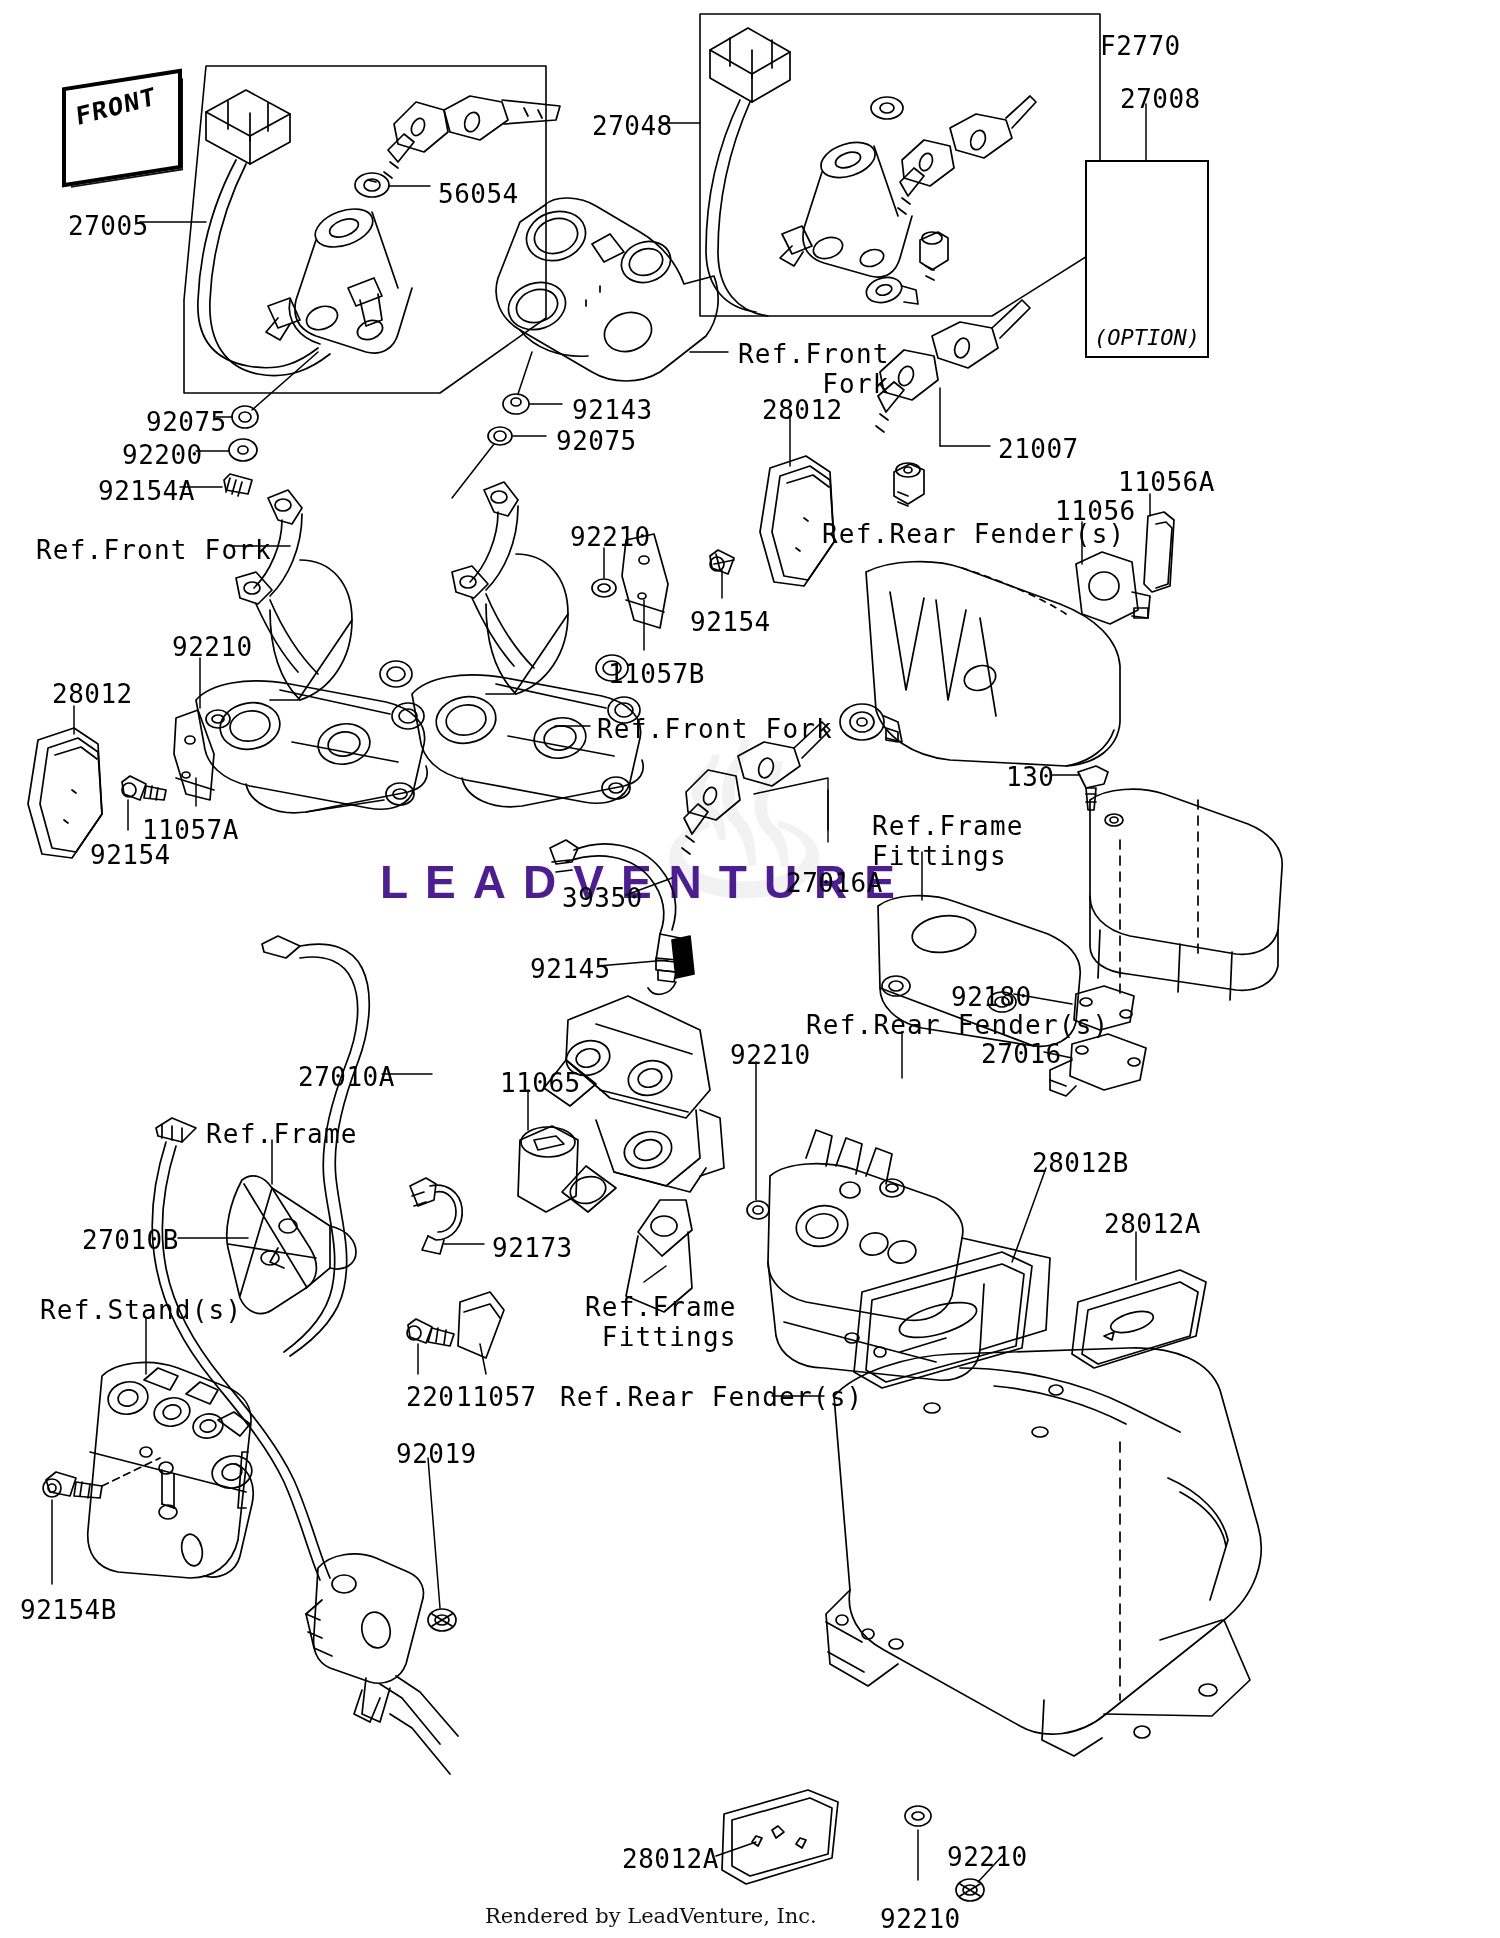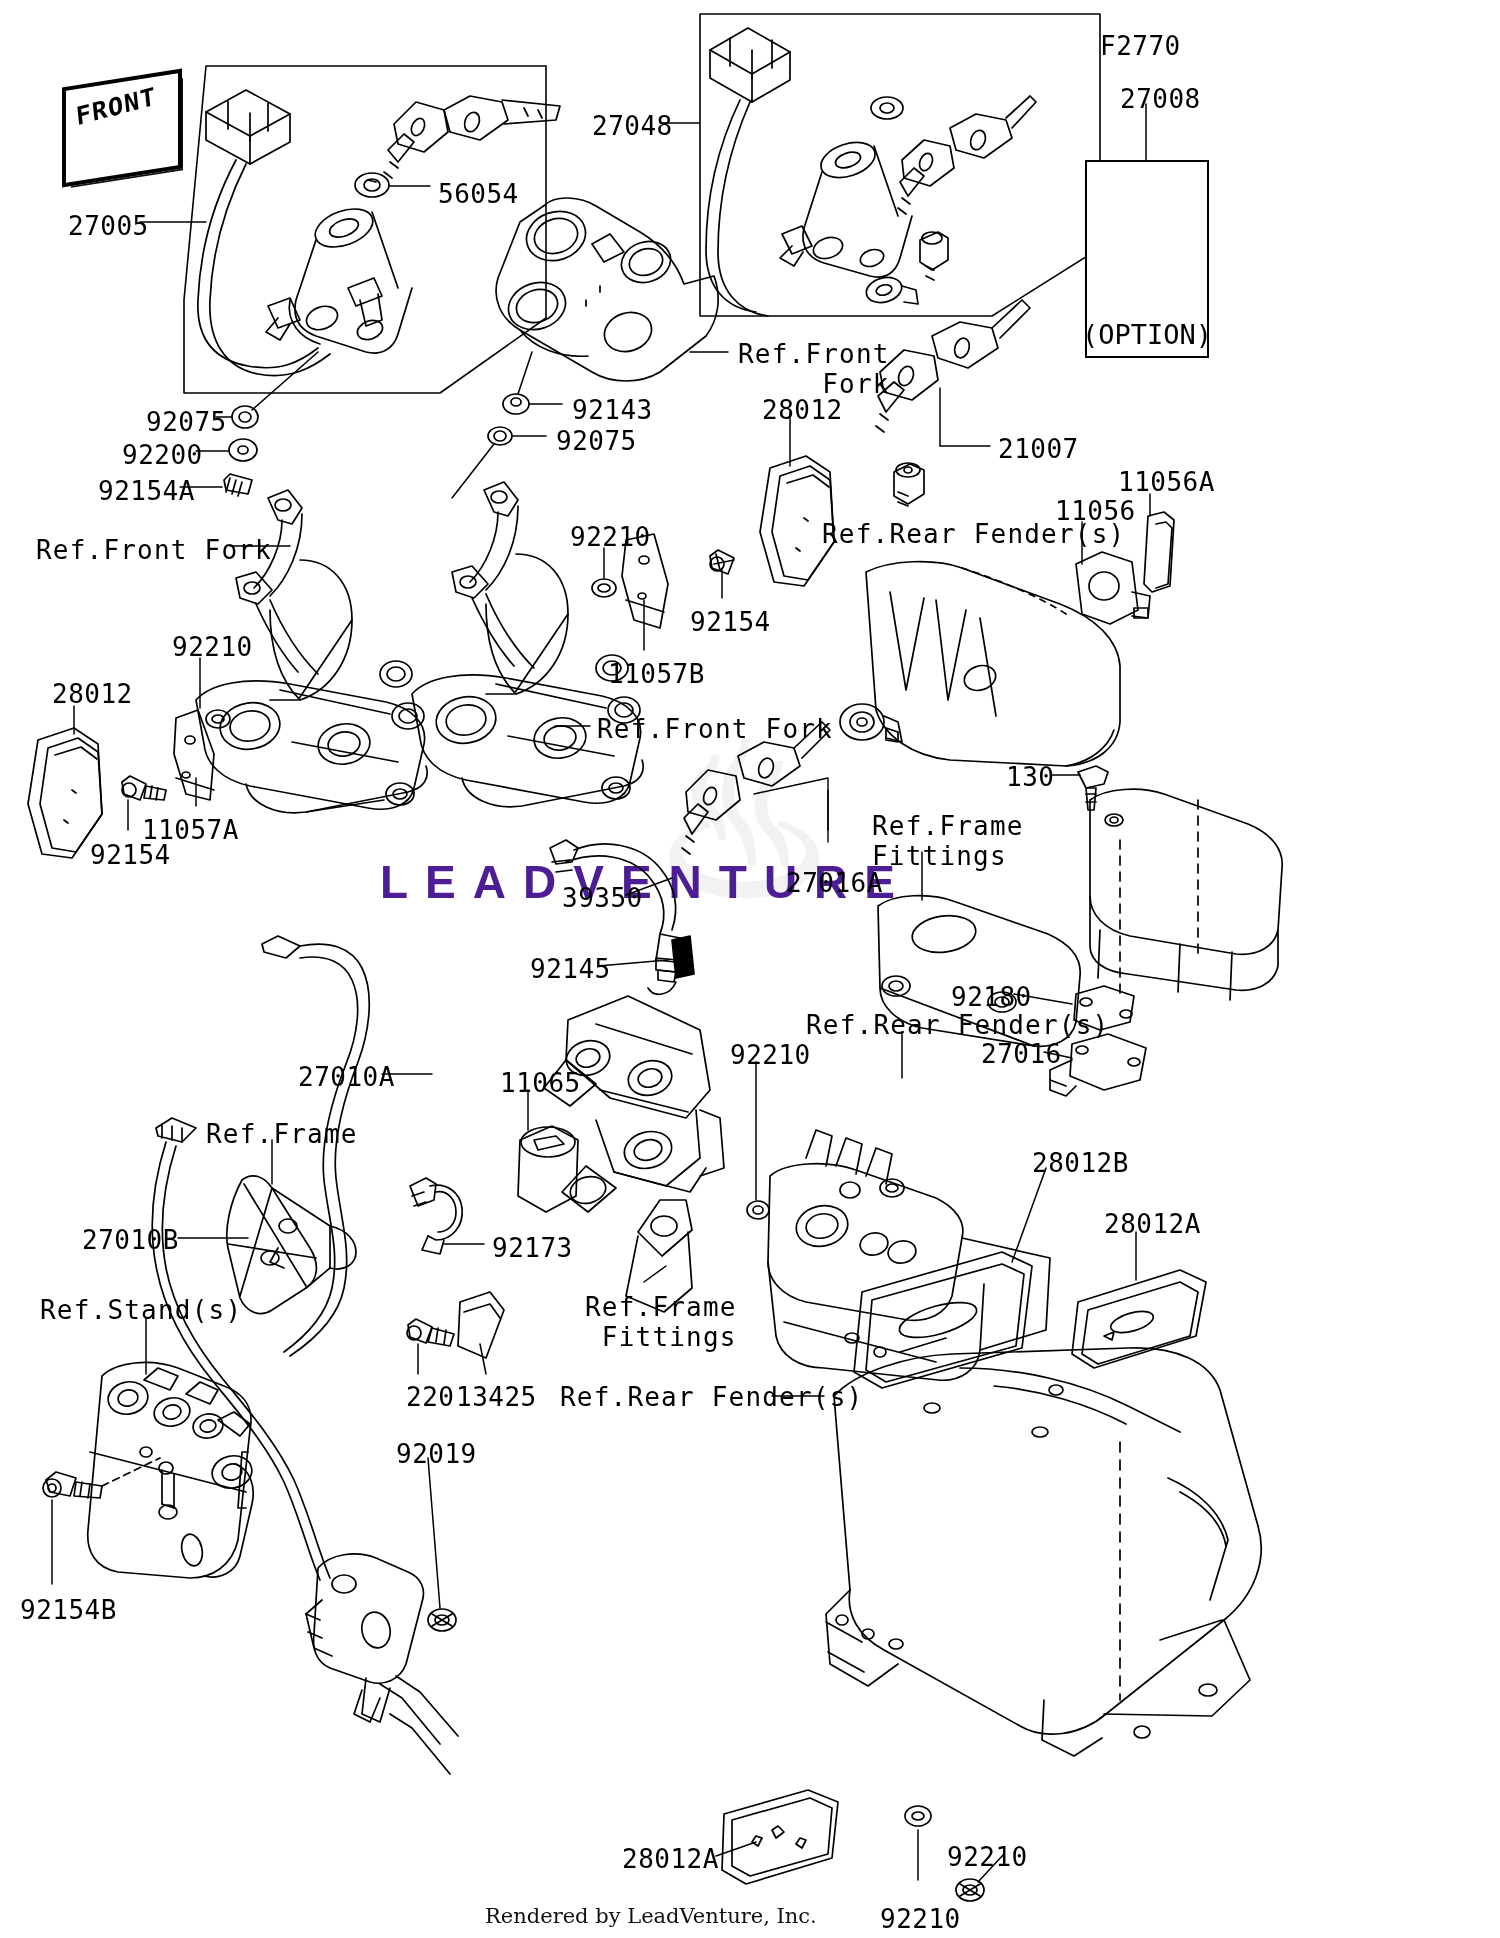--- a/index.html
+++ b/index.html
@@ -97,22 +97,23 @@
     height: 194px;
     border: 2px solid #000;
     background: #fff;
   }
   #option-box .optlabel {
     position: absolute;
     left: 50%;
     bottom: 6px;
     transform: translateX(-50%);
     font-family: "DejaVu Sans Mono", "Liberation Mono", monospace;
-    font-size: 27px;
+    font-size: 22px;
     white-space: pre;
+    font-style: italic;
   }
   #credit {
     position: absolute;
     left: 485px;
     top: 1904px;
     font-family: "DejaVu Serif", "Liberation Serif", serif;
     font-size: 21px;
     color: #111;
   }
 </style>
@@ -731,21 +732,21 @@
       <div class="lbl" style="left: 500px; top: 1069px;">11065</div>
       <div class="lbl ref" style="left: 206px; top: 1120px;">Ref.Frame</div>
       <div class="lbl" style="left: 492px; top: 1234px;">92173</div>
       <div class="lbl" style="left: 1018px; top: 1149px; margin-left: 14px;">28012B</div>
       <div class="lbl" style="left: 1104px; top: 1210px;">28012A</div>
       <div class="lbl" style="left: 82px; top: 1226px;">27010B</div>
       <div class="lbl ref" style="left: 585px; top: 1293px;">Ref.Frame
  Fittings</div>
       <div class="lbl ref" style="left: 40px; top: 1296px;">Ref.Stand(s)</div>
       <div class="lbl" style="left: 406px; top: 1383px;">220</div>
-      <div class="lbl" style="left: 456px; top: 1383px;">13425</div>
+      <div class="lbl" style="left: 456px; top: 1383px;">11057</div>
       <div class="lbl ref" style="left: 560px; top: 1383px;">Ref.Rear Fender(s)</div>
       <div class="lbl" style="left: 396px; top: 1440px;">92019</div>
       <div class="lbl" style="left: 20px; top: 1596px;">92154B</div>
       <div class="lbl" style="left: 622px; top: 1845px;">28012A</div>
       <div class="lbl" style="left: 947px; top: 1843px;">92210</div>
       <div class="lbl" style="left: 880px; top: 1905px;">92210</div>
     </div>
 
   <div id="credit">Rendered by LeadVenture, Inc.</div>
 

